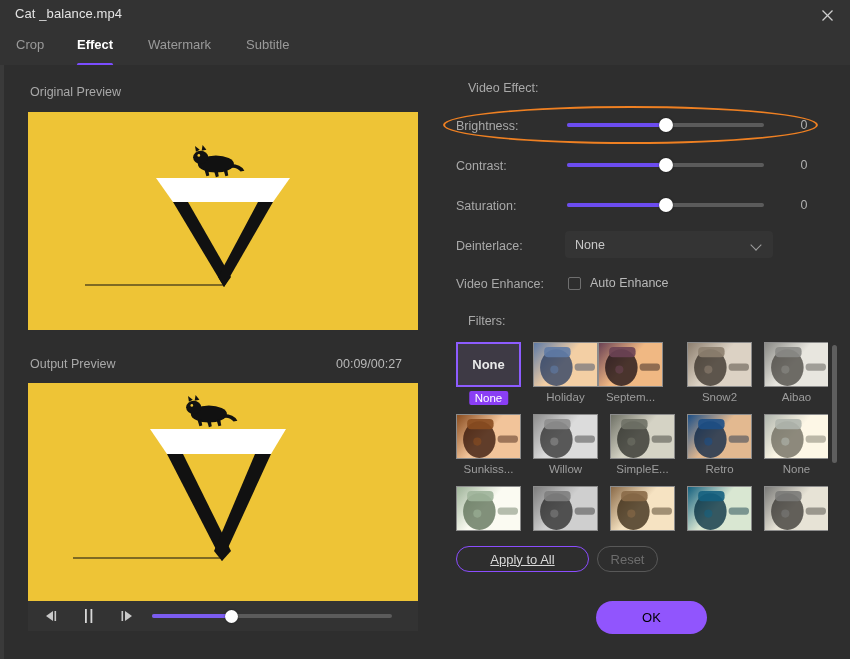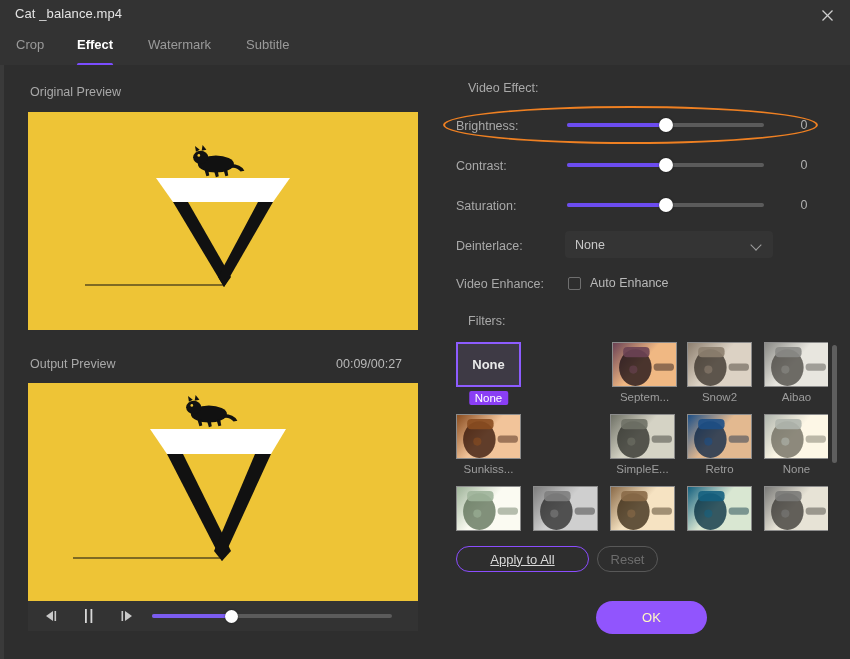--- a/index.html
+++ b/index.html
@@ -231,21 +231,21 @@
     user-select: none;
   }
   .btn-outline-purple {
     border: 1.5px solid #8b4dff; color: #d8d8d8; background: #2e2e2e;
   }
   .btn-outline-disabled {
     border: 1.5px solid #585858; color: #6d6d6d; background: #2e2e2e;
     cursor: default;
   }
   .btn-filled-purple {
-    background: #9155fd; color: #fef9c3; border: none;
+    background: #9155fd; color: #000000; border: none;
   }
 </style>
 </head>
 <body>
 
 <div id="app">
 
   <div class="left-edge"></div>
 
   <div class="titlebar">
@@ -387,21 +387,40 @@
       <span class="checkbox-label">Auto Enhance</span>
     </div>
 
     <div class="panel-label" style="left:452px; top:249px;">Filters:</div>
   </div>
 
   <div class="filters-area" id="filters-area">
       <div class="filter-cell" style="left: 0px; top: 0px;"><div class="filter-thumb none-thumb">
           <span>None</span>
         </div><div class="filter-name selected">None</div></div>
-      <div class="filter-cell" style="left: 156px; top: 0px;">
+      <div class="filter-cell" style="left: 77px; top: 0px;">
+        <div class="filter-thumb">
+          <svg class="thumb-img" viewBox="0 0 62 42" preserveAspectRatio="none">
+            <defs>
+              <linearGradient id="g1" x1="0" y1="0" x2="1" y2="0.6">
+                <stop offset="0%" stop-color="#5f7ba6"></stop>
+                <stop offset="55%" stop-color="#f3cfa4"></stop>
+                <stop offset="100%" stop-color="#f3cfa4"></stop>
+              </linearGradient>
+            </defs>
+            <rect width="62" height="42" fill="url(#g1)"></rect>
+            <ellipse cx="22" cy="24" rx="16" ry="18" fill="#2b3f63" opacity="0.78"></ellipse>
+            <rect x="10" y="4" width="26" height="10" rx="4" fill="#5f7ba6" opacity="0.9"></rect>
+            <circle cx="20" cy="26" r="4" fill="#5f7ba6" opacity="0.6"></circle>
+            <rect x="40" y="20" width="20" height="7" rx="3" fill="#2b3f63" opacity="0.45"></rect>
+          </svg>
+        </div>
+        <div class="filter-name">Holiday</div>
+      </div>
+      <div class="filter-cell" style="left: 142px; top: 0px;">
         <div class="filter-thumb">
           <svg class="thumb-img" viewBox="0 0 62 42" preserveAspectRatio="none">
             <defs>
               <linearGradient id="g2" x1="0" y1="0" x2="1" y2="0.6">
                 <stop offset="0%" stop-color="#6b4254"></stop>
                 <stop offset="55%" stop-color="#f0b883"></stop>
                 <stop offset="100%" stop-color="#f0b883"></stop>
               </linearGradient>
             </defs>
             <rect width="62" height="42" fill="url(#g2)"></rect>
@@ -462,20 +481,39 @@
               </linearGradient>
             </defs>
             <rect width="62" height="42" fill="url(#g5)"></rect>
             <ellipse cx="22" cy="24" rx="16" ry="18" fill="#37170a" opacity="0.78"></ellipse>
             <rect x="10" y="4" width="26" height="10" rx="4" fill="#8a4d20" opacity="0.9"></rect>
             <circle cx="20" cy="26" r="4" fill="#8a4d20" opacity="0.6"></circle>
             <rect x="40" y="20" width="20" height="7" rx="3" fill="#37170a" opacity="0.45"></rect>
           </svg>
         </div>
         <div class="filter-name">Sunkiss...</div>
+      </div>
+      <div class="filter-cell" style="left: 77px; top: 72px;">
+        <div class="filter-thumb">
+          <svg class="thumb-img" viewBox="0 0 62 42" preserveAspectRatio="none">
+            <defs>
+              <linearGradient id="g6" x1="0" y1="0" x2="1" y2="0.6">
+                <stop offset="0%" stop-color="#8e8e8e"></stop>
+                <stop offset="55%" stop-color="#dcdcdc"></stop>
+                <stop offset="100%" stop-color="#dcdcdc"></stop>
+              </linearGradient>
+            </defs>
+            <rect width="62" height="42" fill="url(#g6)"></rect>
+            <ellipse cx="22" cy="24" rx="16" ry="18" fill="#333333" opacity="0.78"></ellipse>
+            <rect x="10" y="4" width="26" height="10" rx="4" fill="#8e8e8e" opacity="0.9"></rect>
+            <circle cx="20" cy="26" r="4" fill="#8e8e8e" opacity="0.6"></circle>
+            <rect x="40" y="20" width="20" height="7" rx="3" fill="#333333" opacity="0.45"></rect>
+          </svg>
+        </div>
+        <div class="filter-name">Willow</div>
       </div>
       <div class="filter-cell" style="left: 154px; top: 72px;">
         <div class="filter-thumb">
           <svg class="thumb-img" viewBox="0 0 62 42" preserveAspectRatio="none">
             <defs>
               <linearGradient id="g7" x1="0" y1="0" x2="1" y2="0.6">
                 <stop offset="0%" stop-color="#6f7166"></stop>
                 <stop offset="55%" stop-color="#d5d3c5"></stop>
                 <stop offset="100%" stop-color="#d5d3c5"></stop>
               </linearGradient>

